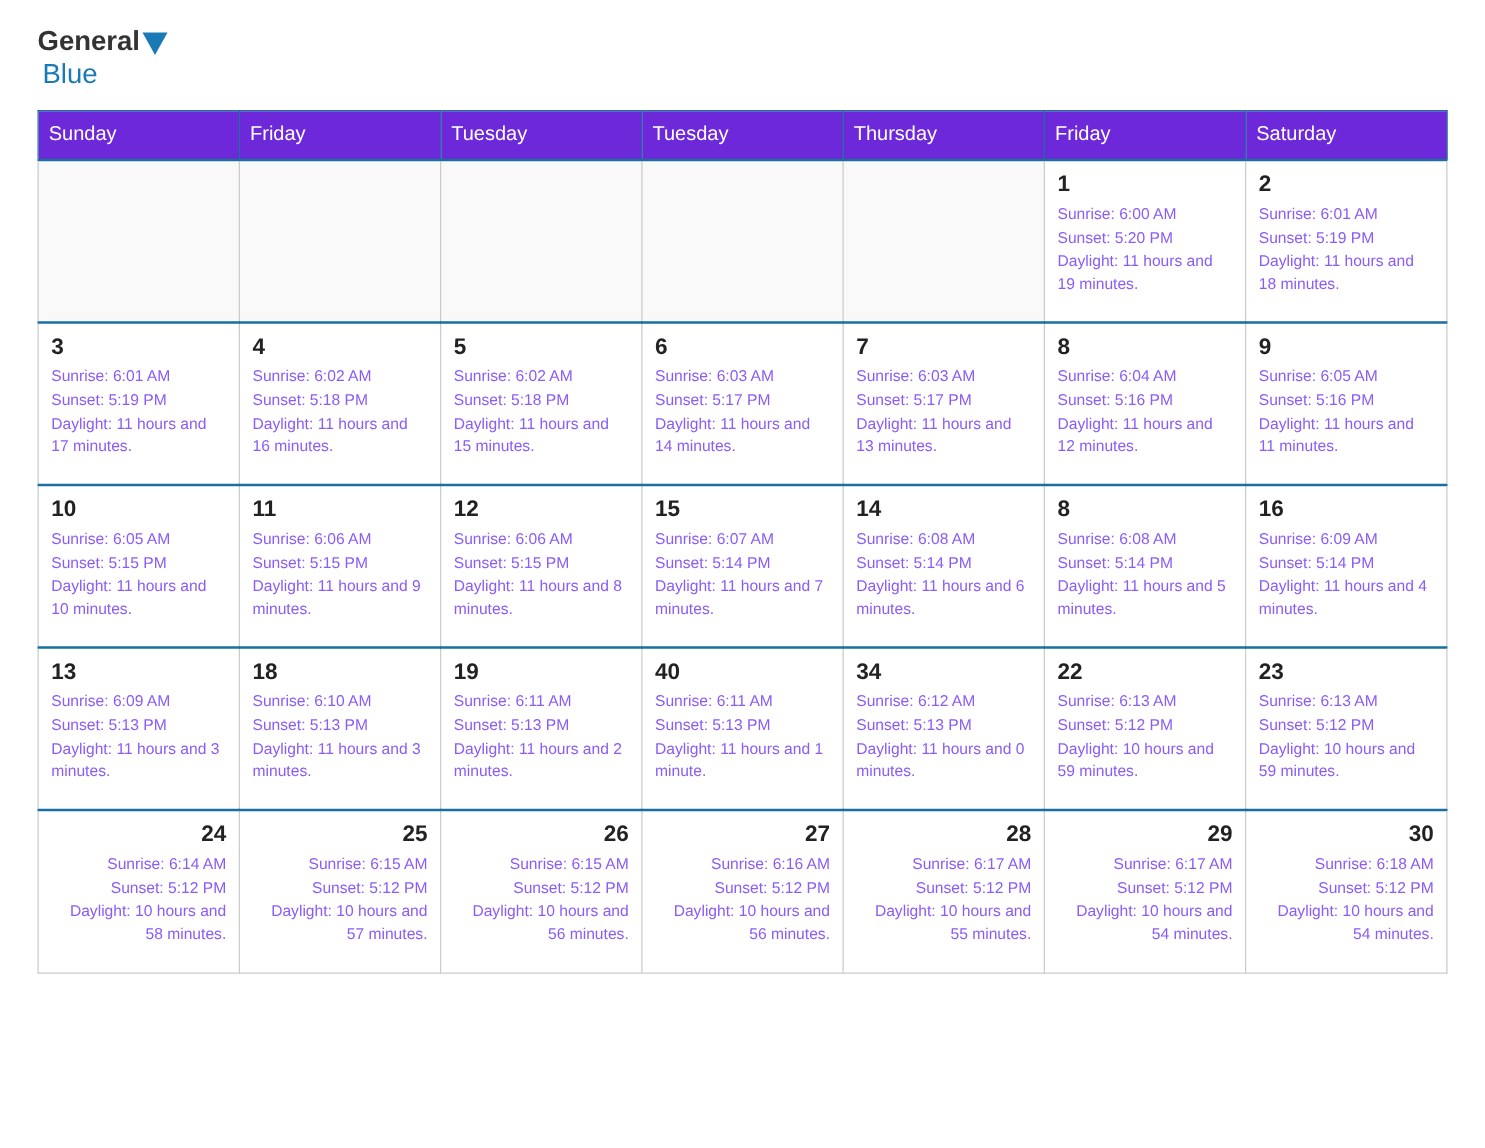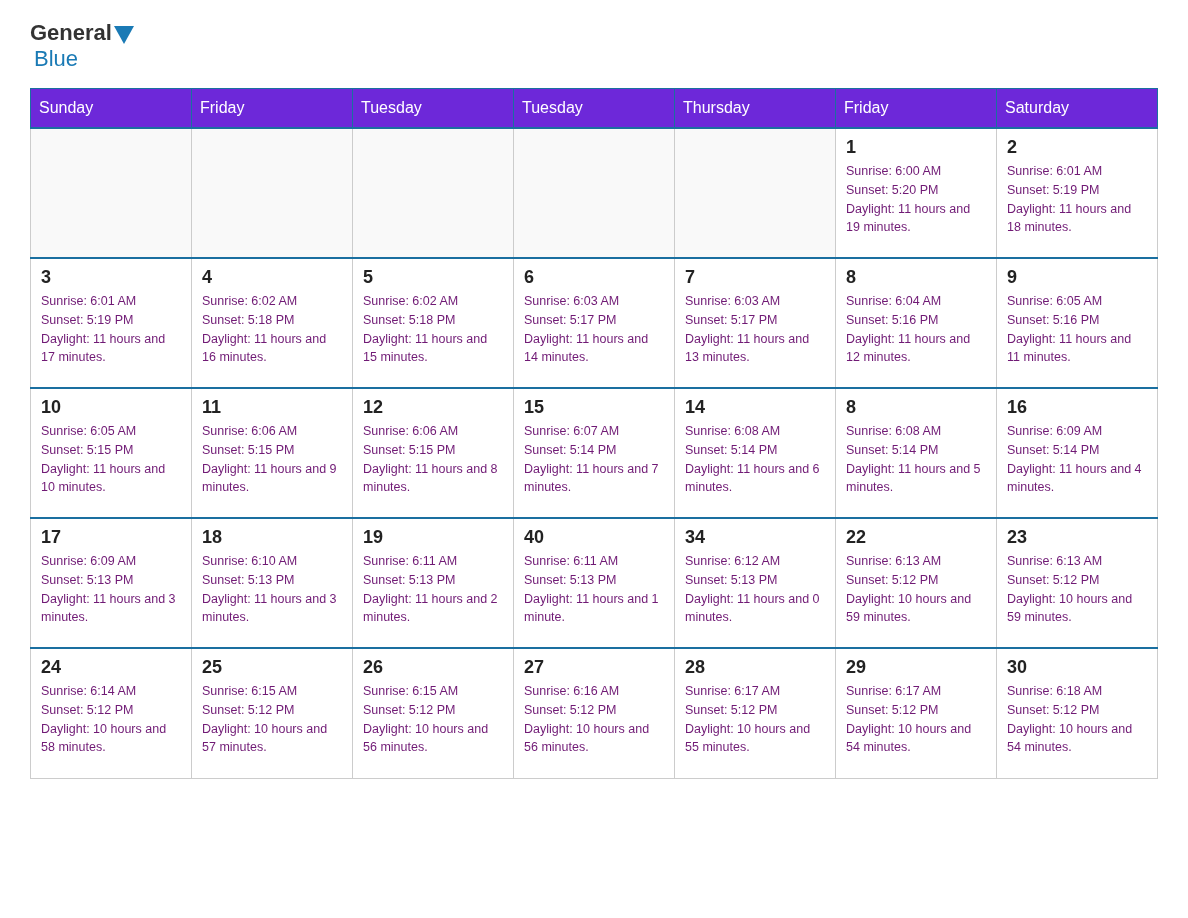--- a/index.html
+++ b/index.html
@@ -86,28 +86,29 @@
     }
     .day-number {
       font-size: 18px;
       font-weight: bold;
       color: #222;
       display: block;
       margin-bottom: 4px;
     }
     .day-info {
       font-size: 12.5px;
-      color: #701a75;
+      color: #8b5cf6;
       line-height: 1.5;
     }
     .calendar tr {
       border-bottom: 2px solid #1a6fa0;
     }
     .calendar tbody tr:last-child {
       border-bottom: none;
+      text-align: right;
     }
   </style>
 </head>
 <body>
 
 <div class="header">
   <div class="logo">
     <div class="logo-text">
       <span class="logo-general">General</span>
       <span class="logo-triangle"></span>
@@ -203,21 +204,21 @@
           <span class="day-number">8</span>
           <div class="day-info">Sunrise: 6:08 AM<br>Sunset: 5:14 PM<br>Daylight: 11 hours and 5 minutes.</div>
         </td>
         <td>
           <span class="day-number">16</span>
           <div class="day-info">Sunrise: 6:09 AM<br>Sunset: 5:14 PM<br>Daylight: 11 hours and 4 minutes.</div>
         </td>
       </tr>
       <tr>
         <td>
-          <span class="day-number">17</span>
+          <span class="day-number">13</span>
           <div class="day-info">Sunrise: 6:09 AM<br>Sunset: 5:13 PM<br>Daylight: 11 hours and 3 minutes.</div>
         </td>
         <td>
           <span class="day-number">18</span>
           <div class="day-info">Sunrise: 6:10 AM<br>Sunset: 5:13 PM<br>Daylight: 11 hours and 3 minutes.</div>
         </td>
         <td>
           <span class="day-number">19</span>
           <div class="day-info">Sunrise: 6:11 AM<br>Sunset: 5:13 PM<br>Daylight: 11 hours and 2 minutes.</div>
         </td>

